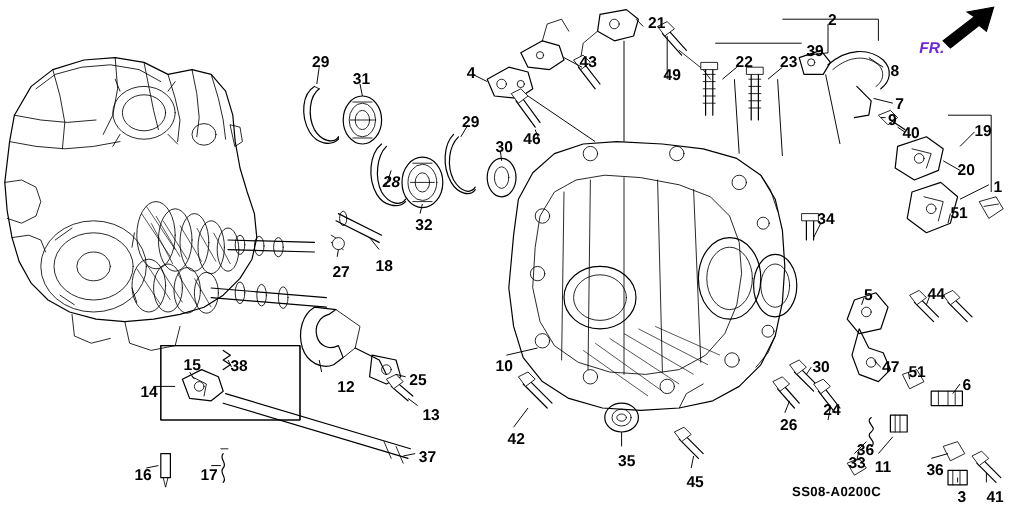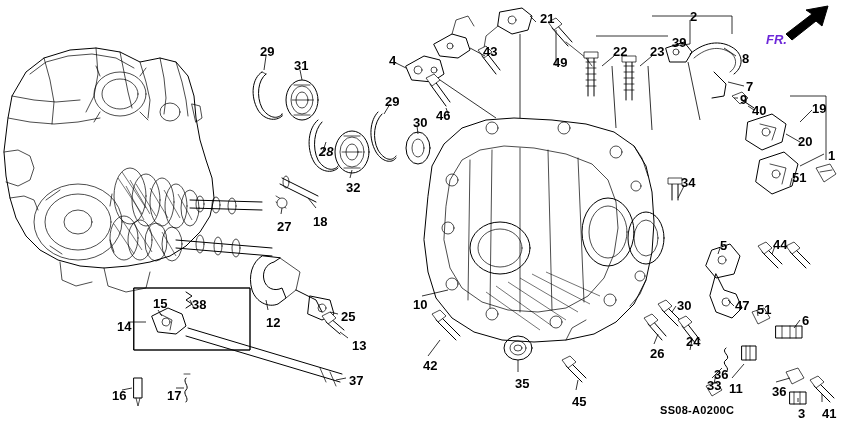--- a/index.html
+++ b/index.html
@@ -428,21 +428,21 @@
     <span class="callout" style="left:319px; top:146px;font-style:italic;">28</span>
     <span class="callout" style="left:346px; top:182px;">32</span>
     <span class="callout" style="left:277px; top:221px;">27</span>
     <span class="callout" style="left:313px; top:216px;">18</span>
     <span class="callout" style="left:681px; top:177px;">34</span>
     <span class="callout" style="left:720px; top:240px;">5</span>
     <span class="callout" style="left:773px; top:239px;">44</span>
     <span class="callout" style="left:413px; top:299px;">10</span>
     <span class="callout" style="left:153px; top:298px;">15</span>
     <span class="callout" style="left:192px; top:299px;">38</span>
-    <span class="callout" style="left:266px; top:317px;text-align:center;">12</span>
+    <span class="callout" style="left:281px; top:317px;text-align:center;">12</span>
     <span class="callout" style="left:341px; top:311px;">25</span>
     <span class="callout" style="left:117px; top:321px;">14</span>
     <span class="callout" style="left:352px; top:340px;">13</span>
     <span class="callout" style="left:112px; top:390px;">16</span>
     <span class="callout" style="left:167px; top:390px;">17</span>
     <span class="callout" style="left:349px; top:375px;">37</span>
     <span class="callout" style="left:423px; top:360px;">42</span>
     <span class="callout" style="left:515px; top:378px;">35</span>
     <span class="callout" style="left:572px; top:396px;">45</span>
     <span class="callout" style="left:650px; top:348px;">26</span>

